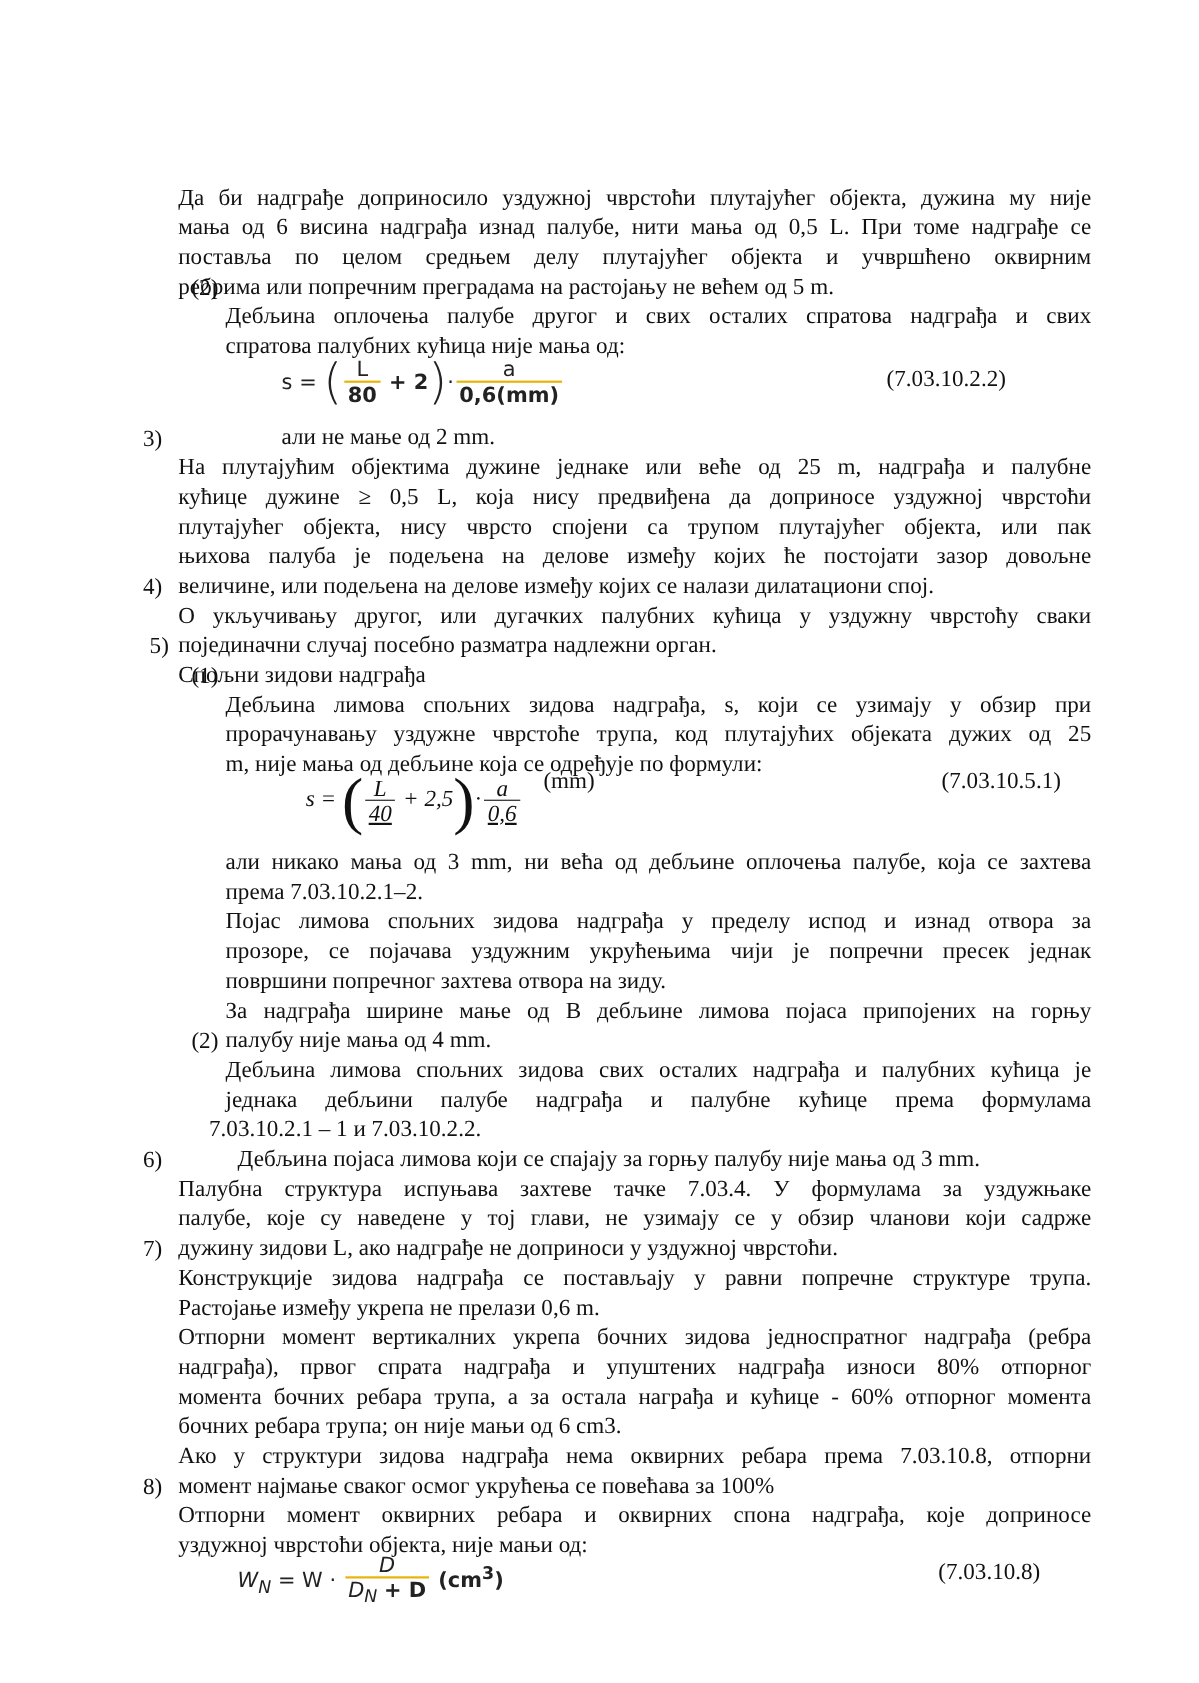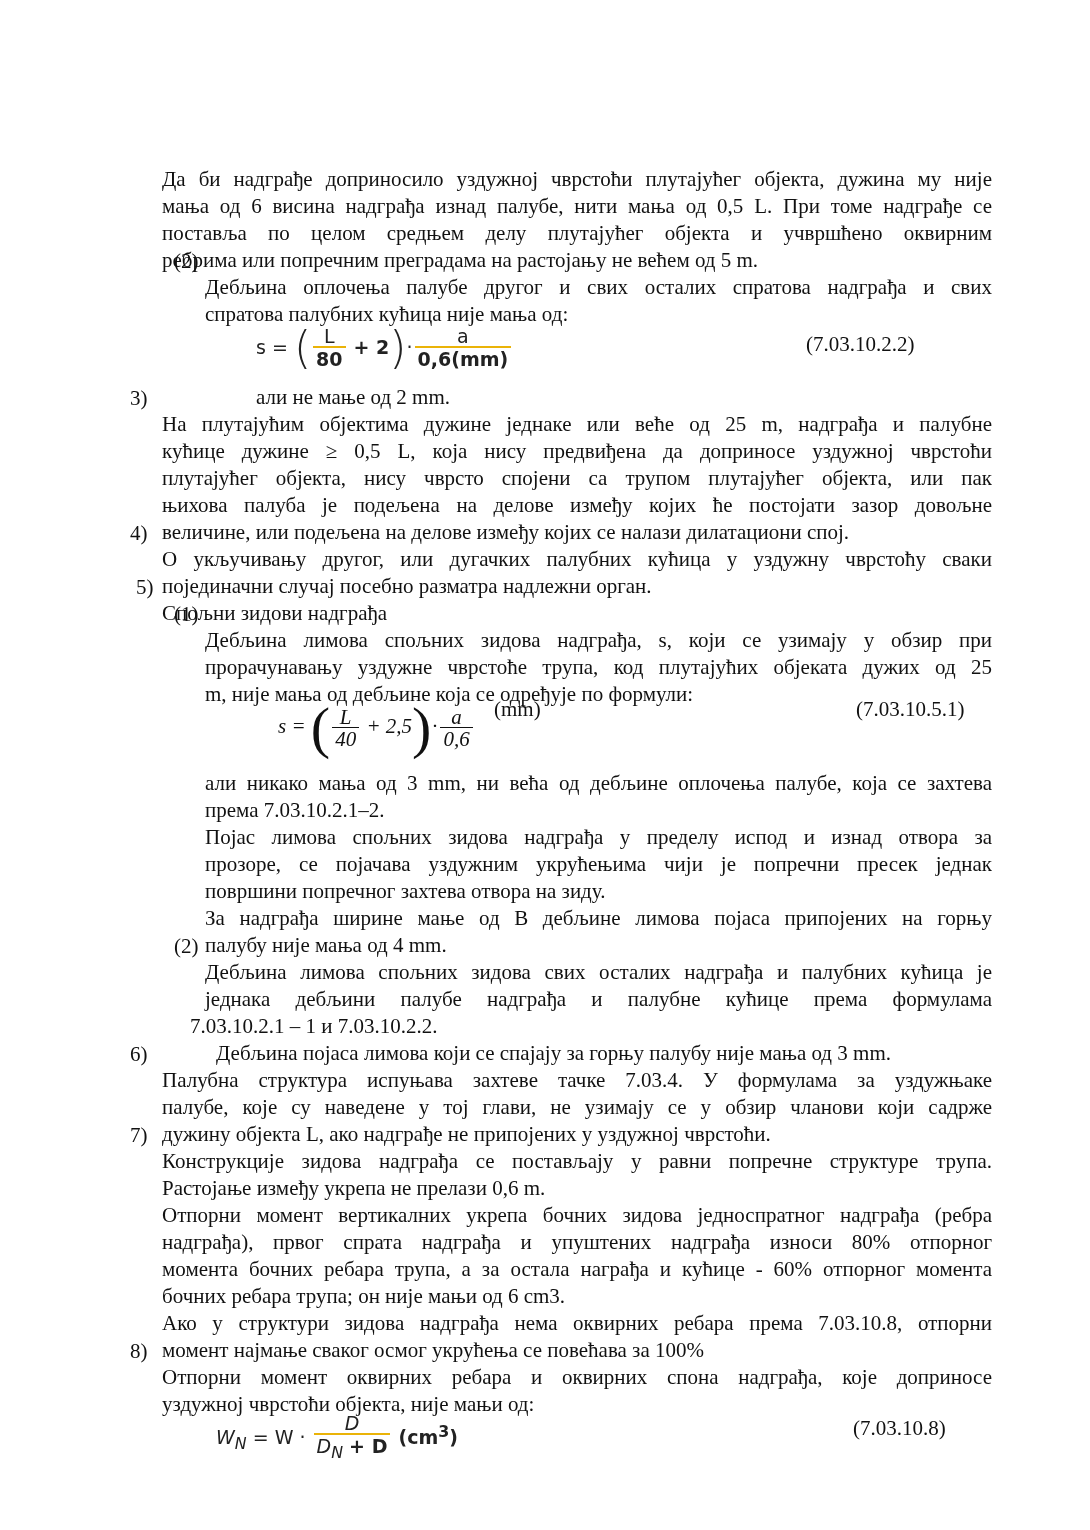--- a/index.html
+++ b/index.html
@@ -10,21 +10,21 @@
   .just { text-align:justify; text-align-last:justify; white-space:normal; }
   .num { position:absolute; font-size:21px; line-height:27px; }
   .eq-no { position:absolute; font-size:21px; line-height:27px; }
   .f-cal { font-family:"DejaVu Sans", sans-serif; font-size:19px; color:#222; }
   .f-cal i { font-style:italic; }
   .frac { display:inline-flex; flex-direction:column; align-items:center; vertical-align:middle; margin:0 2px; }
   .frac .n { padding:0 3px; line-height:20px; }
   .frac .d { border-top:2px solid #eab308; padding:0 3px; line-height:22px; }
   .paren { font-size:44px; line-height:44px; vertical-align:middle; font-weight:300; }
   .f-tm { font-family:"Liberation Serif", serif; font-size:21px; }
-  .f-tm .frac .d { border-top:1px solid #111; }
+  .f-tm .frac .d { border-top:1px solid #111;text-decoration:underline; }
   .f-tm i { font-style:italic; }
 </style>
 </head>
 <body>
 
 <div class="page">
 
   <div>
     <div class="ln just" style="left:162px;top:140px;width:830px">Да би надграђе доприносило уздужној чврстоћи плутајућег објекта, дужина му није</div>
     <div class="ln just" style="left:162px;top:167px;width:830px">мања од 6 висина надграђа изнад палубе, нити мања од 0,5 L. При томе надграђе се</div>
@@ -101,21 +101,21 @@
     <div class="ln just" style="left:205px;top:933px;width:787px">Дебљина лимова спољних зидова свих осталих надграђа и палубних кућица је</div>
     <div class="ln just" style="left:205px;top:960px;width:787px">једнака дебљини палубе надграђа и палубне кућице према формулама</div>
     <div class="ln" style="left:190px;top:987px">7.03.10.2.1 – 1 и 7.03.10.2.2.</div>
     <div class="ln" style="left:216px;top:1014px">Дебљина појаса лимова који се спајају за горњу палубу није мања од 3 mm.</div>
   </div>
 
   <div>
     <div class="num" style="left:130px;top:1041px">6)</div>
     <div class="ln just" style="left:162px;top:1041px;width:830px">Палубна структура испуњава захтеве тачке 7.03.4. У формулама за уздужњаке</div>
     <div class="ln just" style="left:162px;top:1068px;width:830px">палубе, које су наведене у тој глави, не узимају се у обзир чланови који садрже</div>
-    <div class="ln" style="left:162px;top:1095px">дужину објекта L, ако надграђе не припојених у уздужној чврстоћи.</div>
+    <div class="ln" style="left:162px;top:1095px">дужину зидови L, ако надграђе не доприноси у уздужној чврстоћи.</div>
   </div>
 
   <div>
     <div class="num" style="left:130px;top:1122px">7)</div>
     <div class="ln just" style="left:162px;top:1122px;width:830px">Конструкције зидова надграђа се постављају у равни попречне структуре трупа.</div>
     <div class="ln" style="left:162px;top:1149px">Растојање између укрепа не прелази 0,6 m.</div>
     <div class="ln just" style="left:162px;top:1176px;width:830px">Отпорни момент вертикалних укрепа бочних зидова једноспратног надграђа (ребра</div>
     <div class="ln just" style="left:162px;top:1203px;width:830px">надграђа), првог спрата надграђа и упуштених надграђа износи 80% отпорног</div>
     <div class="ln just" style="left:162px;top:1230px;width:830px">момента бочних ребара трупа, а за остала награђа и кућице - 60% отпорног момента</div>
     <div class="ln" style="left:162px;top:1257px">бочних ребара трупа; он није мањи од 6 cm3.</div>

